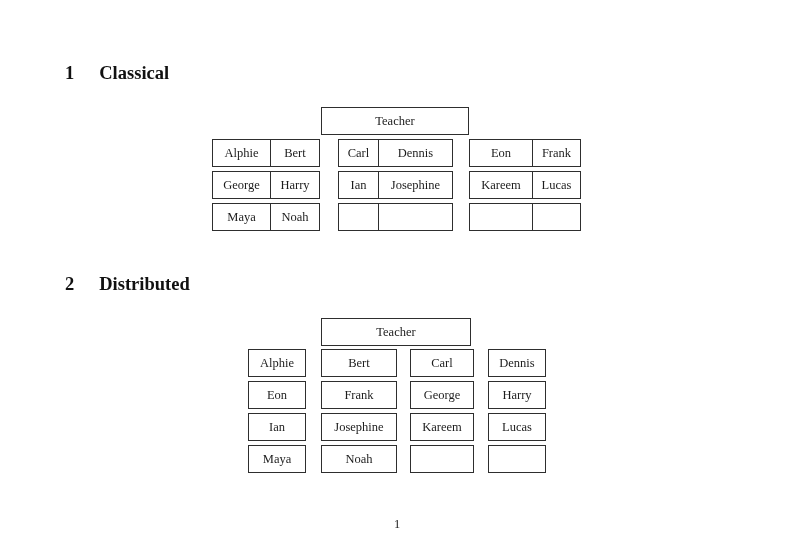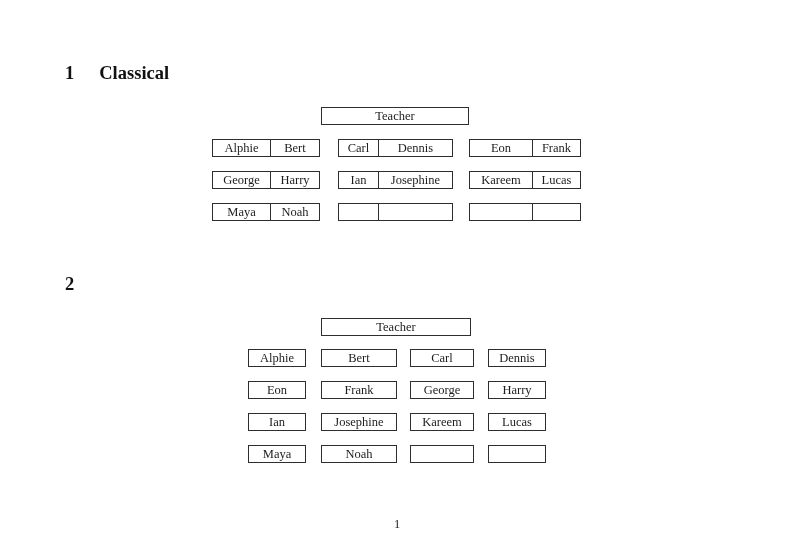--- a/index.html
+++ b/index.html
@@ -6,21 +6,21 @@
   .page {
     position:relative; width:794px; height:560px; background:#ffffff;
     font-family:"Liberation Serif","DejaVu Serif",serif; color:#1c1c1c;
     overflow:hidden;
   }
   .heading {
     position:absolute; display:flex; gap:25px;
     font-weight:bold; font-size:18.5px; line-height:1.2; color:#111;
   }
   .box {
-    position:absolute; box-sizing:border-box; height:18px;
+    position:absolute; box-sizing:border-box; height:28px;
     border:1px solid #2e2e2e; background:#ffffff;
     display:flex; align-items:center; justify-content:center;
     font-size:12.5px; line-height:1;
   }
   .desk2 { justify-content:flex-start; padding:0; }
   .desk2 .cell {
     height:100%; box-sizing:border-box;
     display:flex; align-items:center; justify-content:center;
   }
   .desk2 .cell.a { border-right:1px solid #2e2e2e; }
@@ -89,20 +89,21 @@
     <span class="cell a"></span>
     <span class="cell b"></span>
   </div>
   <div class="box desk2 c3" style="top:203px">
     <span class="cell a"></span>
     <span class="cell b"></span>
   </div>
 
   <div class="heading" style="left:65px; top:273px;">
     <span>2</span>
+    <span>Distributed</span>
   </div>
 
   <div class="box teacher2">
     <span>Teacher</span>
   </div>
 
   <div class="box d1" style="top:349px">
     <span>Alphie</span>
   </div>
   <div class="box d2" style="top:349px">

